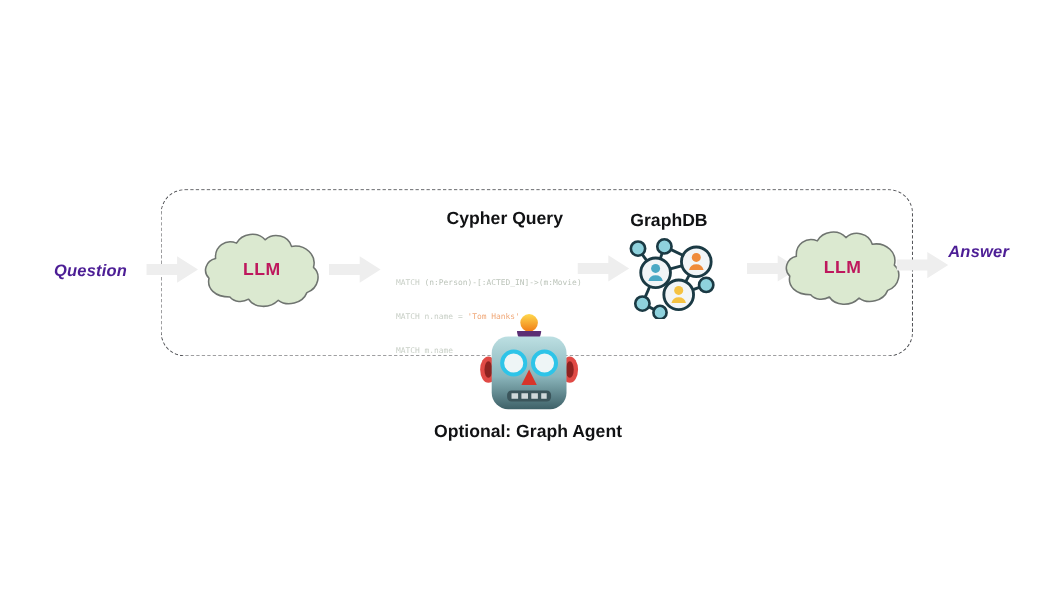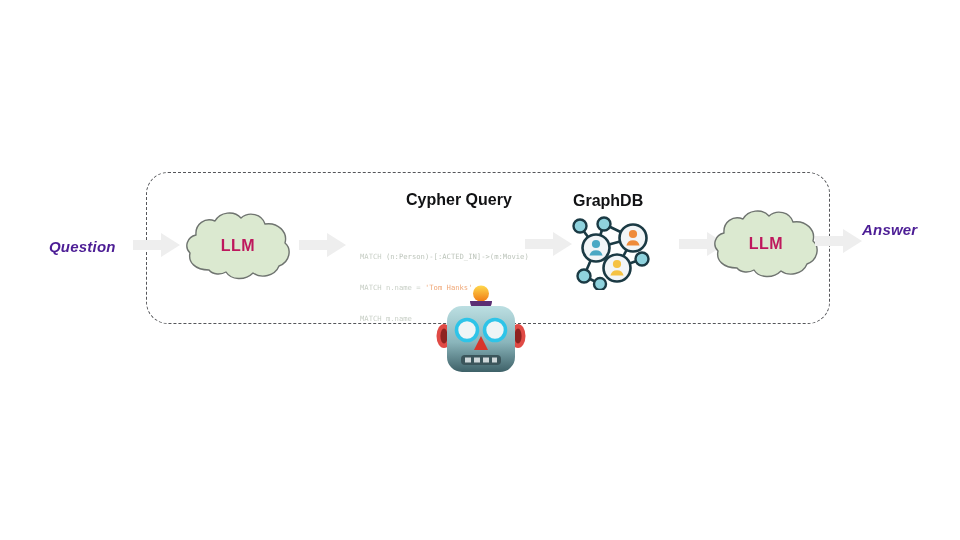--- a/index.html
+++ b/index.html
@@ -288,14 +288,15 @@
       <path d="M47 52 L54 66 L40 66 Z" fill="#d8352a"></path>
 
       <rect x="27" y="71" width="40" height="10" rx="4" fill="#3b555b"></rect>
       <rect x="31" y="73.5" width="6" height="5" fill="#cfd8da"></rect>
       <rect x="40" y="73.5" width="6" height="5" fill="#cfd8da"></rect>
       <rect x="49" y="73.5" width="6" height="5" fill="#cfd8da"></rect>
       <rect x="58" y="73.5" width="5" height="5" fill="#cfd8da"></rect>
     </svg>
   </div>
 
+  <div class="caption">Optional: Graph Agent</div>
 
 </div>
 
 </body></html>

